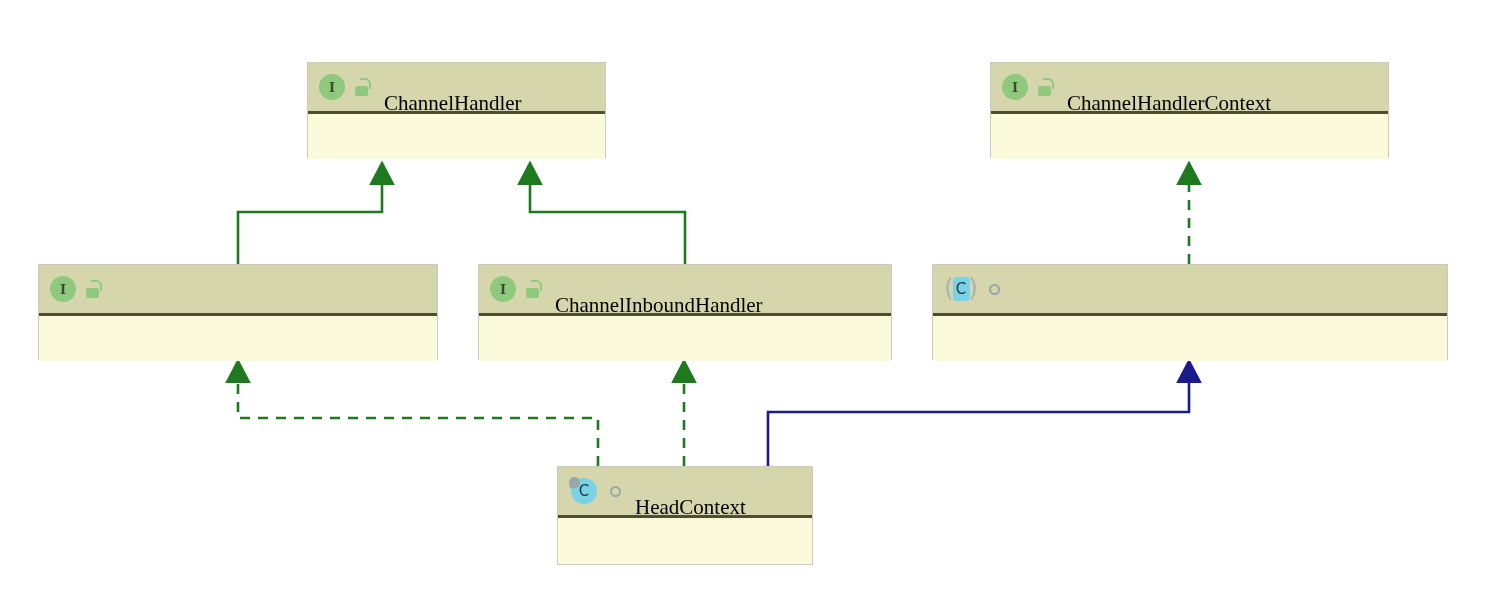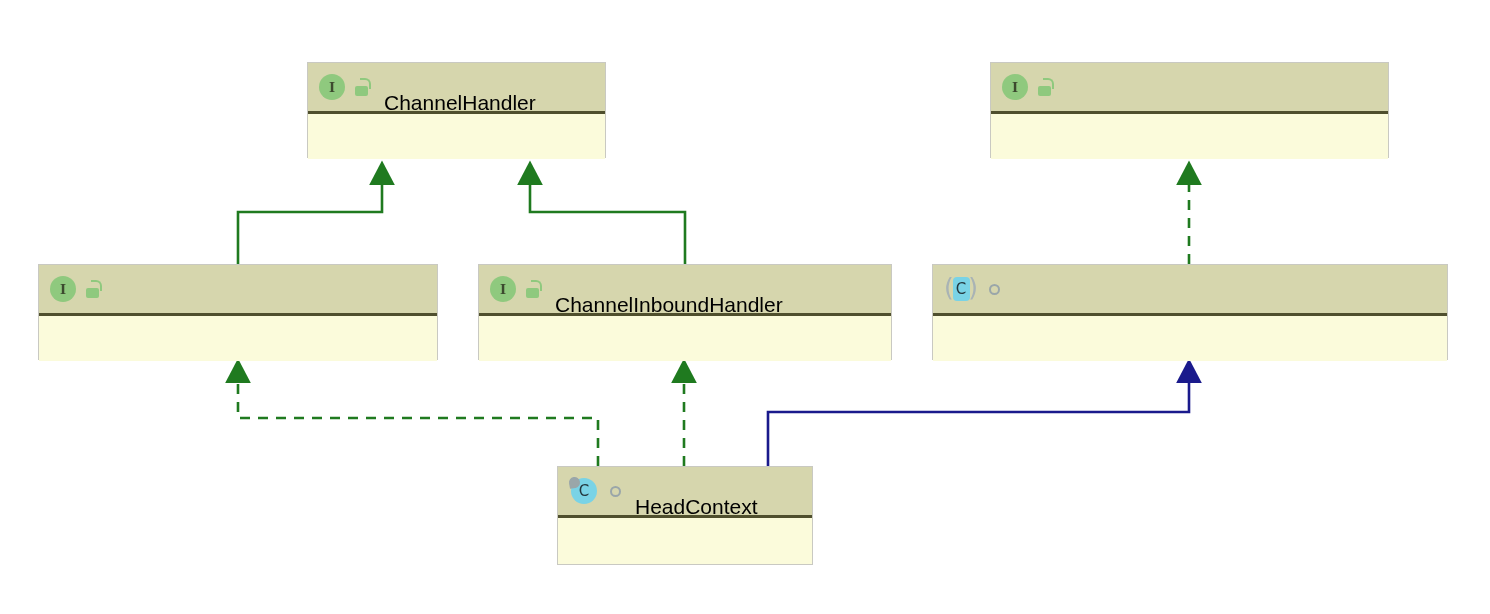--- a/index.html
+++ b/index.html
@@ -32,21 +32,21 @@
   .uml-body{
     box-sizing:border-box;
     height:45px;
     background:#fbfbdb;
   }
   .uml-title{
     font-size:21px;
     color:#000000;
     letter-spacing:0px;
     margin-left:14px;
-    font-family:Liberation Sans, sans-serif;
+    font-family:Liberation Serif, serif;
     margin-top:32px;
   }
 
   
   .icon-slot{display:flex;align-items:center;flex:0 0 auto;}
   .icon-iface{
     width:26px;height:26px;border-radius:50%;
     background:#8fc97e;
     display:flex;align-items:center;justify-content:center;
     font-size:13px;font-weight:bold;color:#3c4a2e;
@@ -164,20 +164,21 @@
 
   <div class="uml-node" style="left:990px;top:62px;width:399px;height:96px;">
     <div class="uml-header">
       <span class="icon-slot">
         <span class="icon-iface">I</span>
       </span>
       <span class="lock-icon">
         <span class="shackle"></span>
           <span class="body"></span>
       </span>
+      <span class="uml-title">ChannelHandlerContext</span>
     </div>
     <div class="uml-body"></div>
   </div>
 
   <div class="uml-node" style="left:38px;top:264px;width:400px;height:96px;">
     <div class="uml-header">
       <span class="icon-slot">
         <span class="icon-iface">I</span>
       </span>
       <span class="lock-icon">

